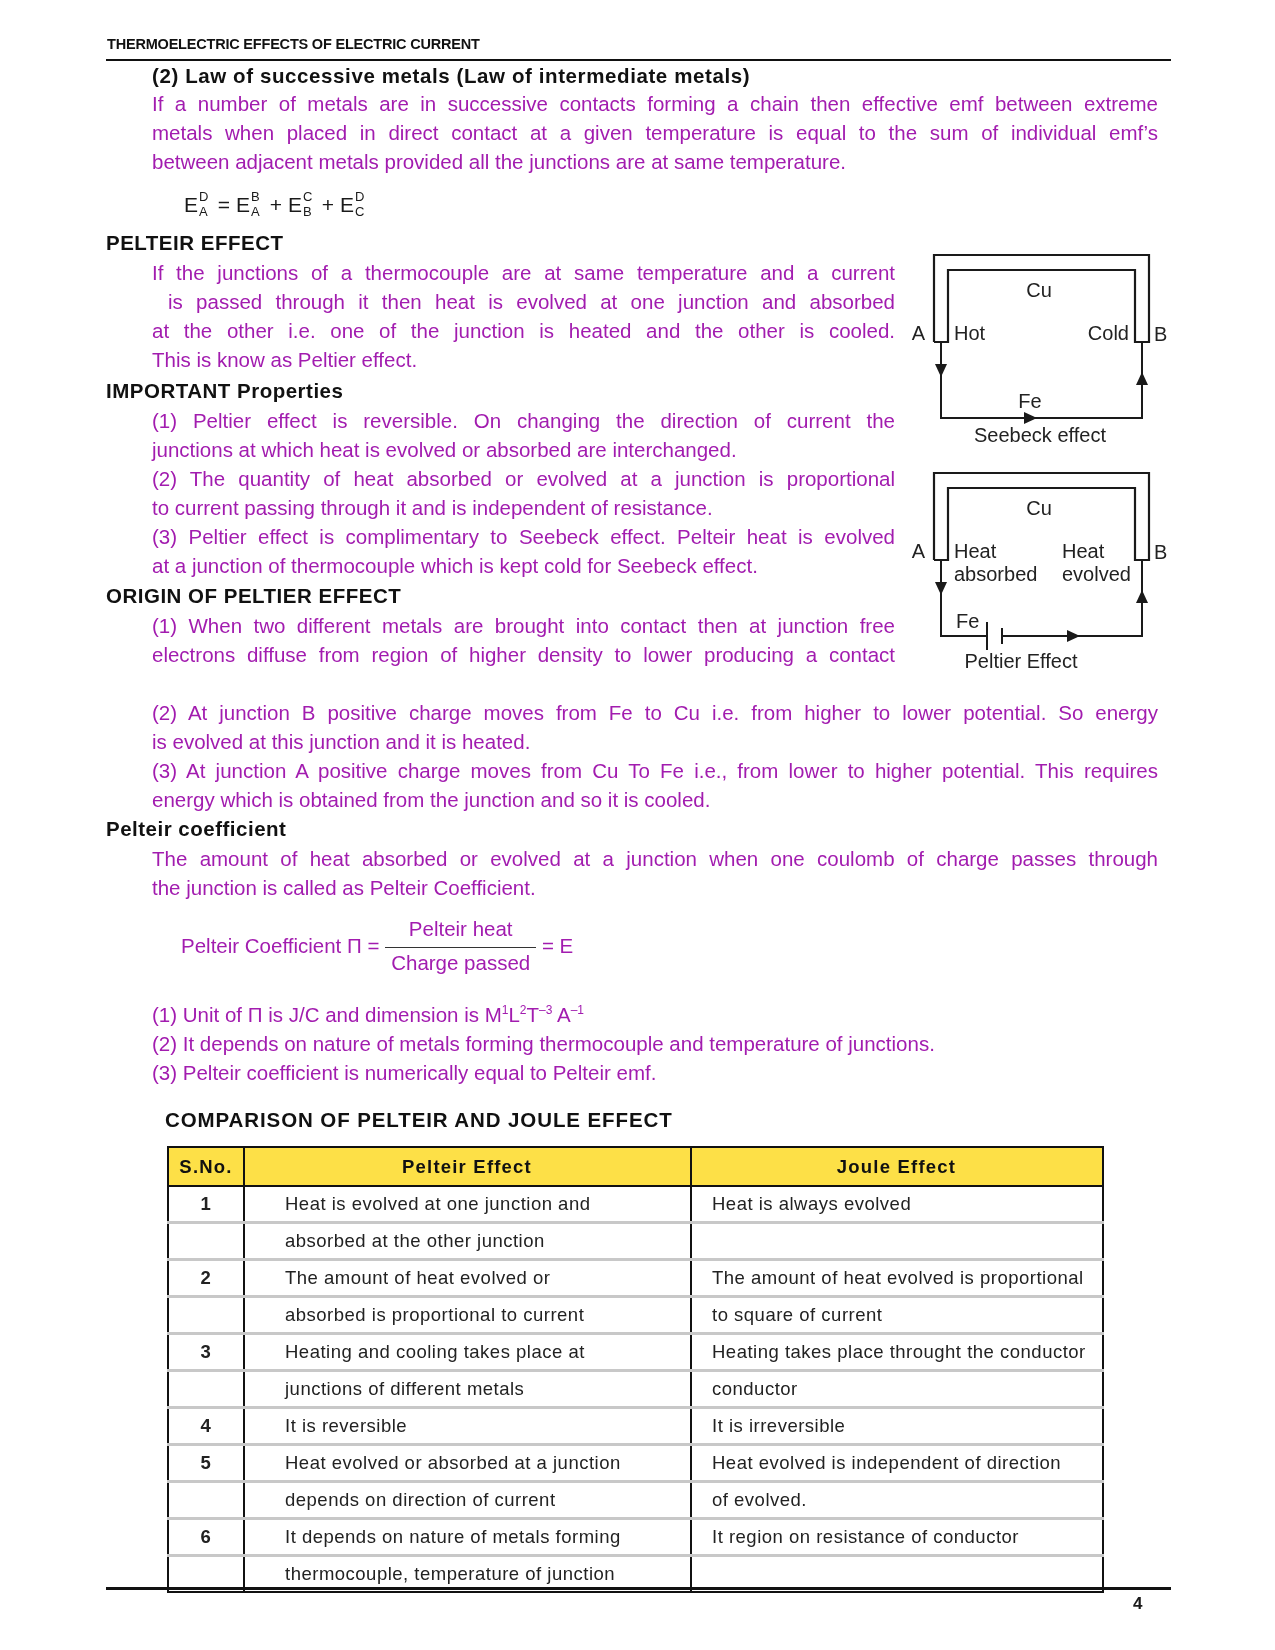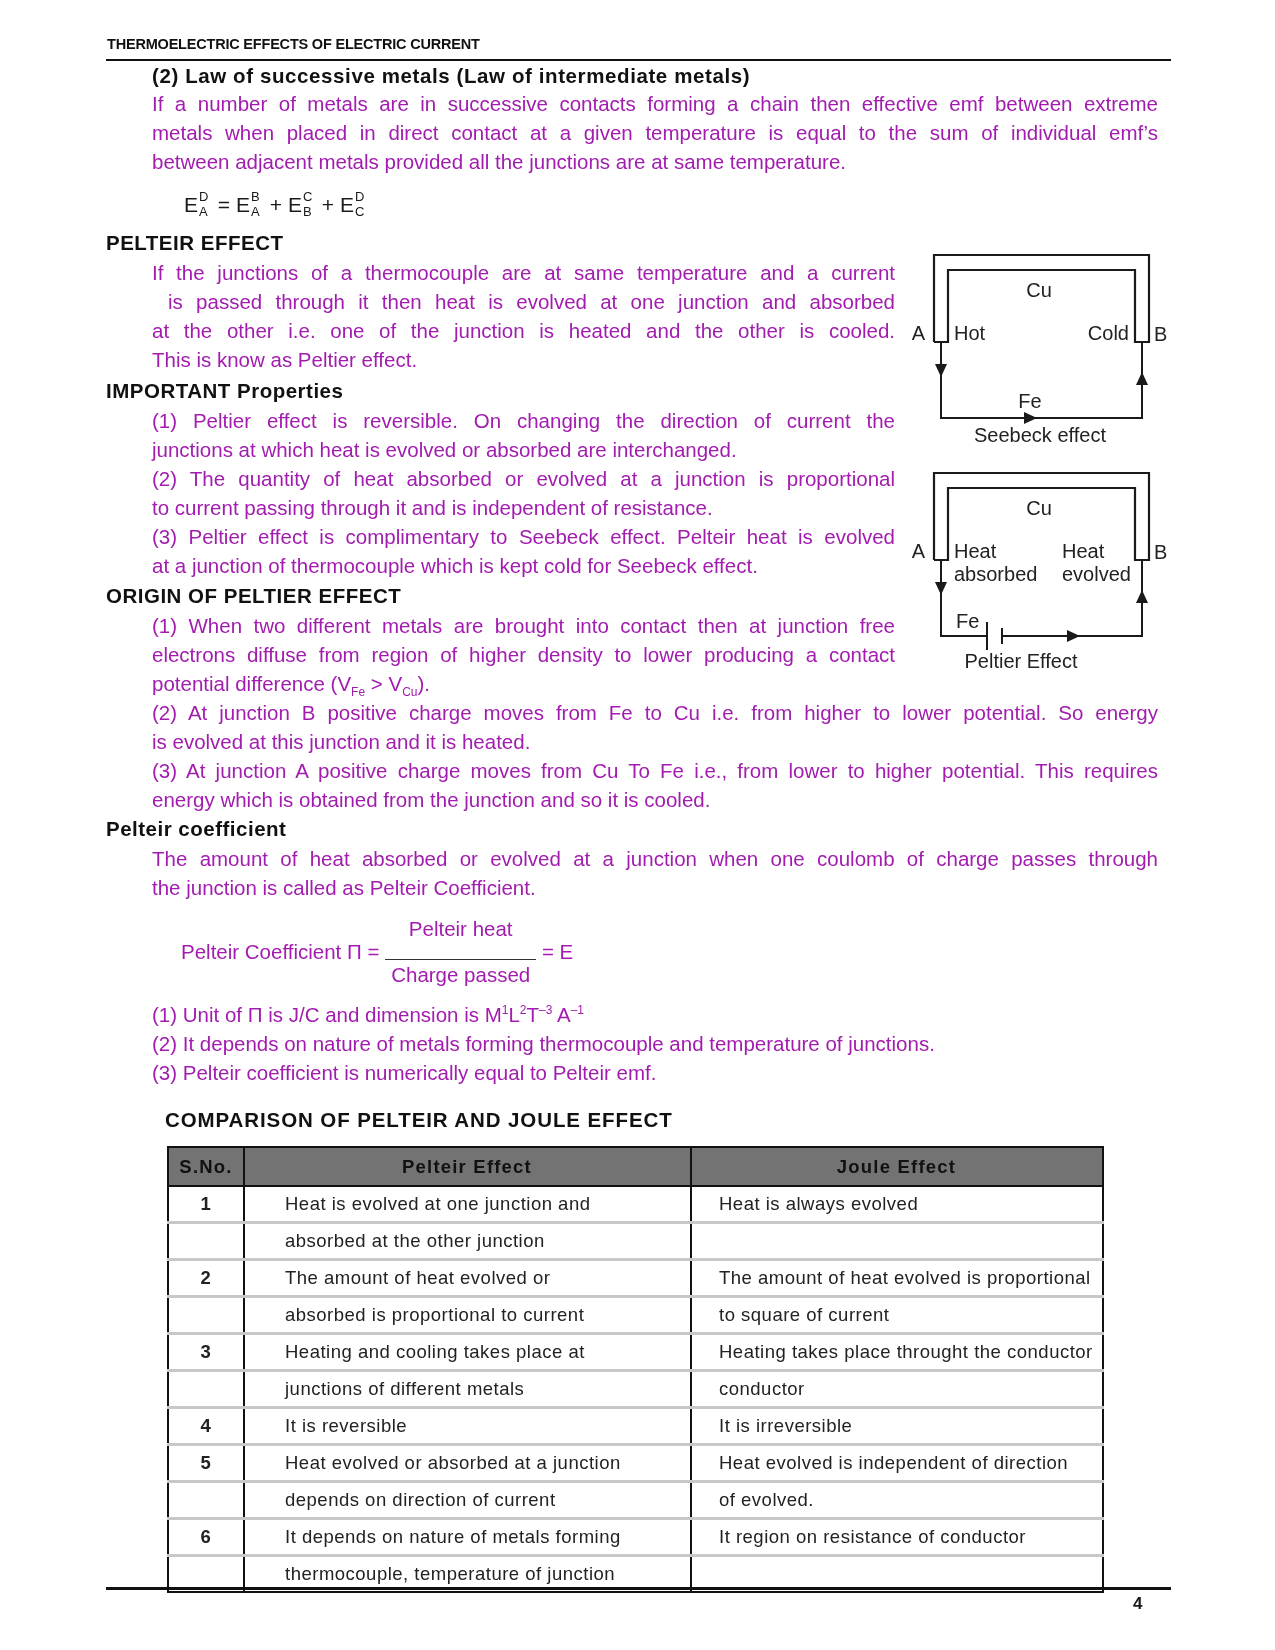--- a/index.html
+++ b/index.html
@@ -13,31 +13,31 @@
   .just { display: block; text-align: justify; text-align-last: justify; }
   .indent { left: 152px; }
   .sect { left: 106px; font-size: 20.5px; font-weight: bold; letter-spacing: 0.5px; color: #111; }
   sup, sub { font-size: 12px; line-height: 0; }
   .eq { font-size: 21px; }
   .eq .ss { display: inline-block; position: relative; width: 14px; height: 20px; vertical-align: top; }
   .eq .ss .u { position: absolute; left: 1px; top: -4px; font-size: 13px; }
   .eq .ss .d { position: absolute; left: 1px; top: 11px; font-size: 13px; }
   svg text { font-family: "Liberation Sans", sans-serif; }
   .frac { display: inline-block; vertical-align: middle; text-align: center; }
-  .frac .num { display: block; padding: 0 6px 18px; border-bottom: 1.5px solid #333; }
+  .frac .num { display: block; padding: 0 6px 6px; border-bottom: 1.5px solid #333; }
   .frac .den { display: block; padding: 3px 6px 0; }
   table.cmp { position: absolute; left: 167px; top: 1146px; width: 937px; border-collapse: collapse;
               border: 2.5px solid #111; font-size: 18.5px; }
-  table.cmp th { background: #737373; height: 35px; font-weight: bold; letter-spacing: 1.2px;
+  table.cmp th { background: #fde047; height: 35px; font-weight: bold; letter-spacing: 1.2px;
                  border-bottom: 2.5px solid #111; color: #111; }
   table.cmp td { height: 34px; border-top: 3px solid #c8c8c8; padding: 0; color: #222; letter-spacing: 0.5px; }
   table.cmp tr.first td { border-top: none; }
   table.cmp .c1 { width: 72px; text-align: center; font-weight: bold; border-right: 2px solid #111; }
   table.cmp .c2 { width: 405px; padding-left: 40px; border-right: 2px solid #111; }
-  table.cmp .c3 { padding-left: 27px; }
+  table.cmp .c3 { padding-left: 20px; }
   table.cmp th.c2, table.cmp th.c3 { text-align: center; padding-left: 0; }
   .pageno { left: 1133px; top: 1594px; font-size: 17px; font-weight: bold; }
 </style>
 </head>
 <body>
 
 <div class="abs hdr">THERMOELECTRIC EFFECTS OF ELECTRIC CURRENT</div>
 <div class="rule" style="top:59px;"></div>
 
 <div class="abs h2 indent" style="top:64px;">(2) Law of successive metals (Law of intermediate metals)</div>
@@ -71,21 +71,20 @@
   <span class="just" style="height:29px;">(2) The quantity of heat absorbed or evolved at a junction is proportional</span>
   <span style="display:block; height:29px;">to current passing through it and is independent of resistance.</span>
   <span class="just" style="height:29px;">(3) Peltier effect is complimentary to Seebeck effect. Pelteir heat is evolved</span>
   <span style="display:block; height:29px;">at a junction of thermocouple which is kept cold for Seebeck effect.</span>
 </div>
 
 <div class="abs sect" style="top:584px;">ORIGIN OF PELTIER EFFECT</div>
 <div class="abs body indent" style="top:614px; width:743px;">
   <span class="just" style="height:29px;">(1) When two different metals are brought into contact then at junction free</span>
   <span class="just" style="height:29px;">electrons diffuse from region of higher density to lower producing a contact</span>
-  <span style="display:block; height:29px;"><span>potential difference (V</span><sub>Fe</sub><span> &gt; V</span><sub>Cu</sub><span>).</span></span>
 </div>
 <div class="abs body indent" style="top:701px; width:1006px;">
   <span class="just" style="height:29px;">(2) At junction B positive charge moves from Fe to Cu i.e. from higher to lower potential. So energy</span>
   <span style="display:block; height:29px;">is evolved at this junction and it is heated.</span>
   <span class="just" style="height:29px;">(3) At junction A positive charge moves from Cu To Fe i.e., from lower to higher potential. This requires</span>
   <span style="display:block; height:29px;">energy which is obtained from the junction and so it is cooled.</span>
 </div>
 
 <div class="abs sect" style="top:817px;">Pelteir coefficient</div>
 <div class="abs body indent" style="top:847px; width:1006px;">

